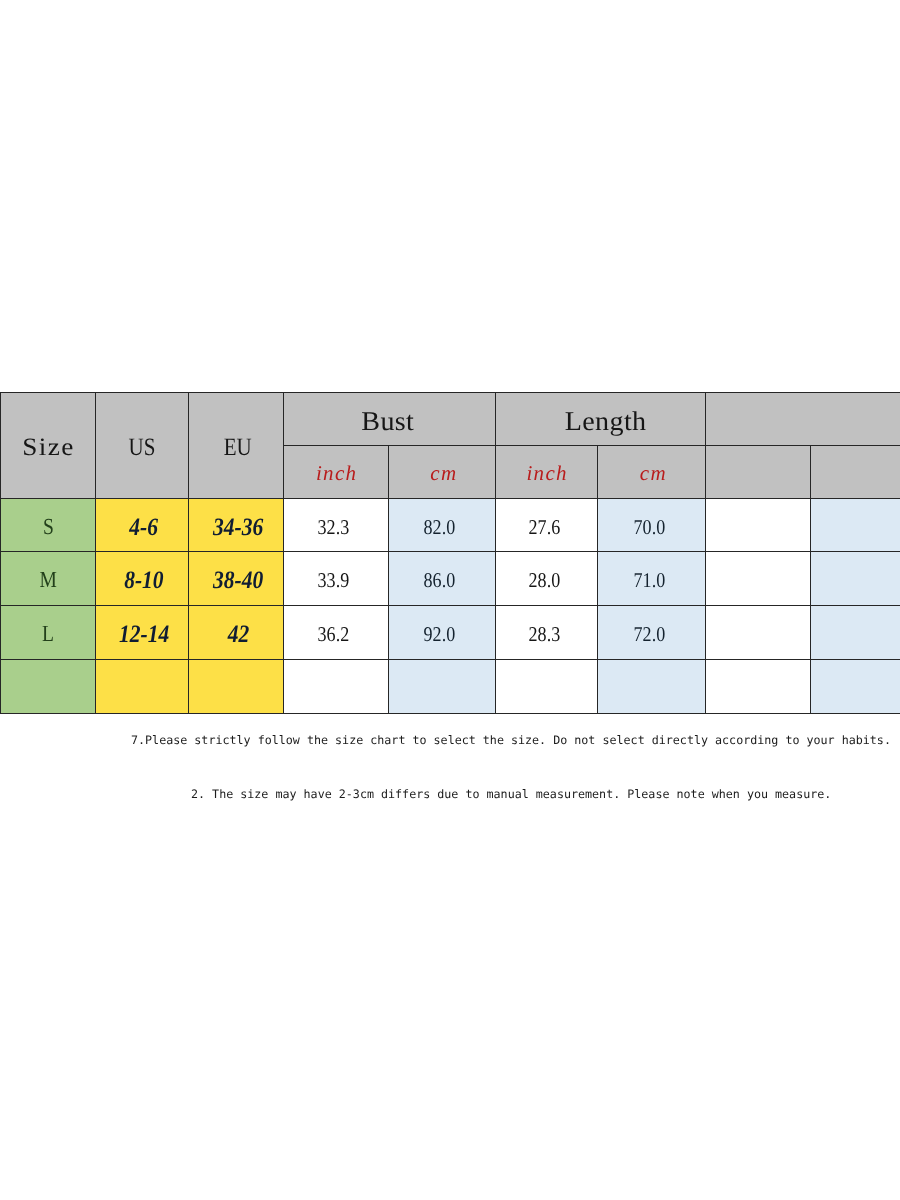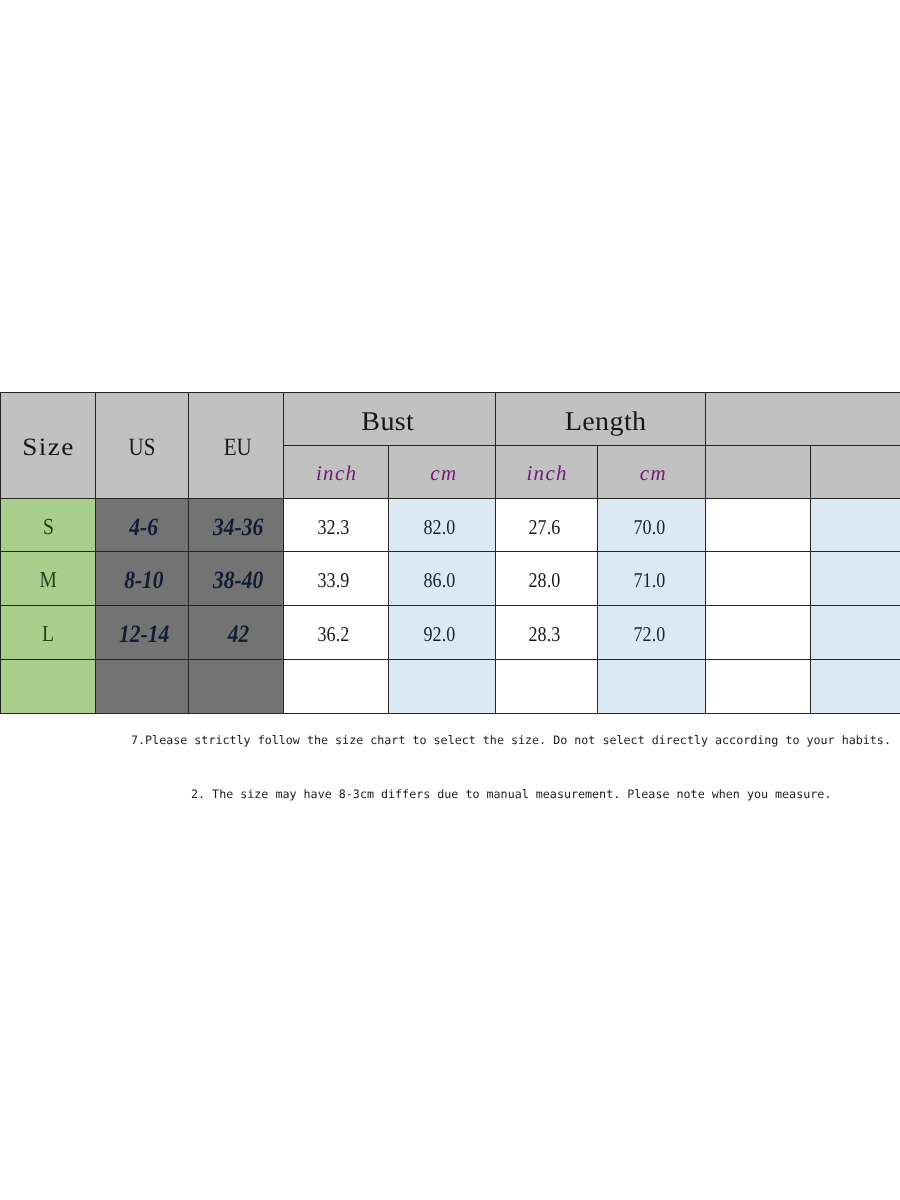--- a/index.html
+++ b/index.html
@@ -32,32 +32,32 @@
     color:#141414;
     line-height:1;
   }
   td > span { display:inline-block; white-space:pre; transform-origin:center center; position:relative; top:2px; }
 
   .hdr { background:#c1c1c1; height:51.8px; }
   .hdr-sub { background:#c1c1c1; height:51.8px; }
   .body-row td { height:52.9px; }
 
   .green { background:#a9cf8c; }
-  .blue  { background:#737373;margin-top:28px; }
+  .blue  { background:#fde047;margin-top:28px; }
   .white { background:#ffffff;border-radius:24px; }
   .lblue { background:#dce9f4;margin-left:37px; }
 
   
   .t-size   { font-size:25px; letter-spacing:1.3px; padding-left:1.3px; transform:scaleX(1.09); color:#161616; }
   .t-usc    { font-size:25px; transform:scaleX(0.84); color:#161616; }
   .t-grp    { font-size:27px; letter-spacing:0.35px; padding-left:0.35px; transform:scaleX(1.04); color:#161616; top:3px; }
   .t-grp.g-length { left:5px; }
   .t-grp.g-bust { left:-1.5px; }
   .t-usc.g-eu { left:1.5px; }
-  .t-sub    { font-size:21px; font-style:italic; letter-spacing:1.35px; padding-left:1.35px; color:#701a75; }
+  .t-sub    { font-size:21px; font-style:italic; letter-spacing:1.35px; padding-left:1.35px; color:#b91c1c; }
   .t-sub.s-cm { left:1.2px;font-style:italic; }
   .t-sizeval{ font-size:23px; transform:scaleX(0.85); color:#23401b; top:1px; }
   .t-usval  { font-size:25px; font-style:italic; font-weight:bold; transform:scaleX(0.86); color:#101d33; left:2px; }
   .t-num    { font-size:21px; transform:scaleX(0.86); color:#161616; left:-2.5px; }
   .t-numb   { font-size:21px; transform:scaleX(0.86); color:#14222e; left:-2.5px; }
 
   .note {
     position:absolute;
     font-family:"DejaVu Sans Mono", monospace;
     font-size:11.7px;
@@ -143,16 +143,16 @@
         <td class="white"><span class="t-num"></span></td>
         <td class="lblue"><span class="t-numb"></span></td>
         <td class="white"><span class="t-num"></span></td>
         <td class="lblue"><span class="t-numb"></span></td>
       </tr>
     </tbody>
   </table>
 
   <div class="notes">
     <div class="note" id="note1">7.Please strictly follow the size chart to select the size. Do not select directly according to your habits.</div>
-    <div class="note" id="note2">2. The size may have 8-3cm differs due to manual measurement. Please note when you measure.</div>
+    <div class="note" id="note2">2. The size may have 2-3cm differs due to manual measurement. Please note when you measure.</div>
   </div>
 
 </div>
 
 </body></html>

